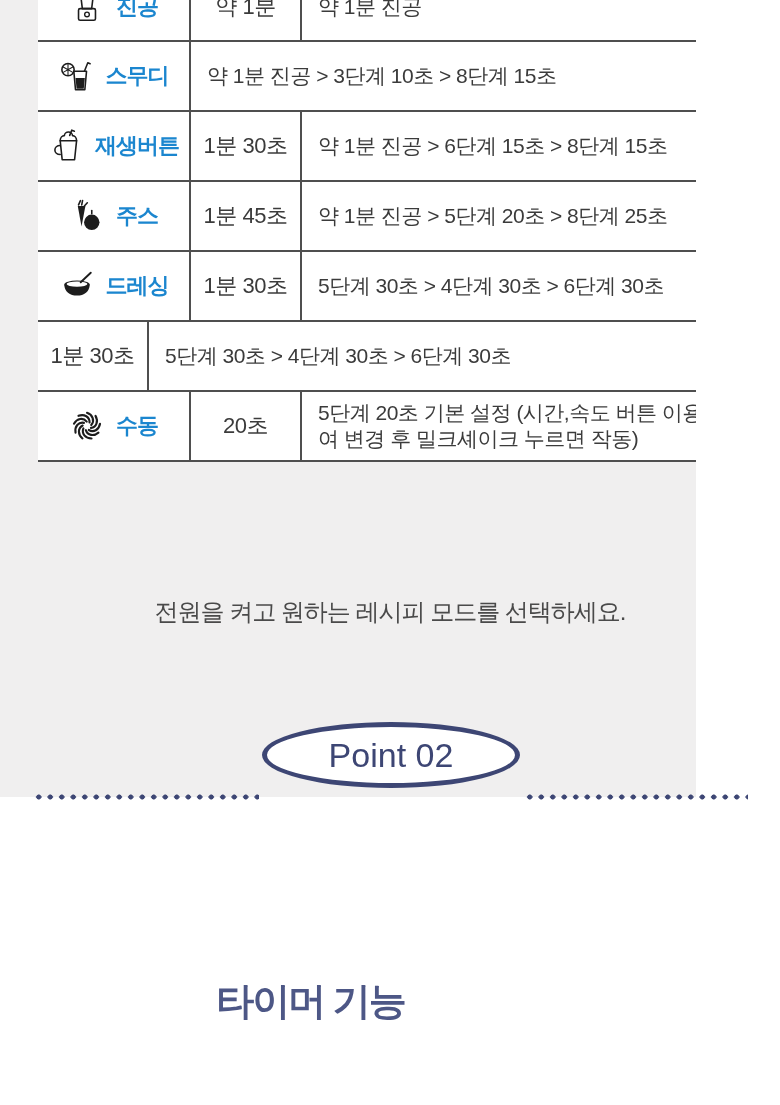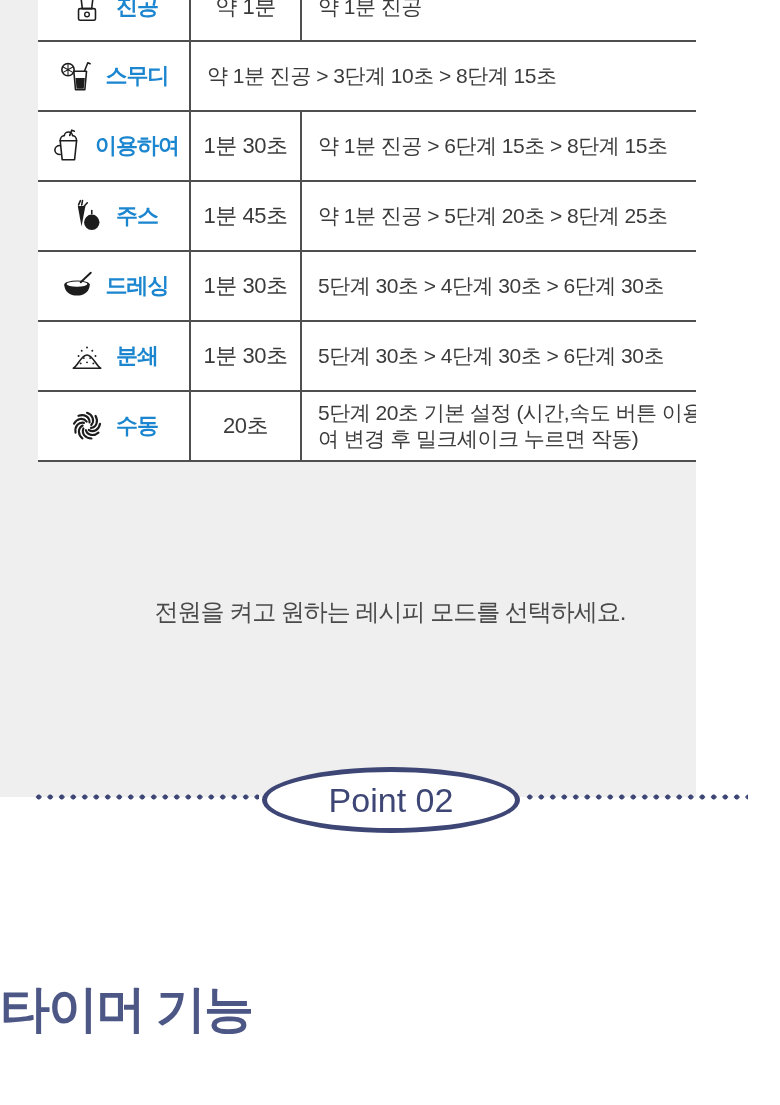--- a/index.html
+++ b/index.html
@@ -91,42 +91,43 @@
     background-image: radial-gradient(circle, #3d4674 2.4px, rgba(0,0,0,0) 2.7px);
     background-size: 11.5px 6px;
     background-repeat: repeat-x;
     background-position: 0 50%;
   }
   .dots-left  { left: 33px;  width: 226px; }
   .dots-right { left: 524px; width: 224px; }
   .point-badge {
     position: absolute;
     left: 262px;
-    top: 767px;
+    top: 722px;
     width: 258px;
     height: 66px;
     background: #ffffff;
     border: 5px solid #3d4674;
     border-radius: 50%;
     display: flex;
     align-items: center;
     justify-content: center;
   }
   .point-badge-label {
     font-size: 34px;
     font-weight: 500;
     color: #3d4674;
     letter-spacing: 0px;
   }
   
   .section-title {
     position: absolute;
     left: 0; top: 976px;
     width: 621px;
-    font-size: 50px;
+    text-align: center;
+    font-size: 38px;
     font-weight: bold;
     color: #4d5786;
     letter-spacing: -2px;
   }
 </style>
 </head>
 <body>
 
 <div class="page">
 
@@ -165,21 +166,21 @@
         <div class="t-row">
           <div class="cell cell-mode">
             <span class="mode-icon">
               <svg viewBox="0 0 34 34">
                 <path d="M11.5 12c0-3 2-4.8 4-4.8 0-2 1.8-3.4 3.8-3.4s3.8 1.4 3.8 3.4c2 0 3.9 1.8 3.9 4.8" stroke="#1d1d1d" fill="none" stroke-width="1.5" stroke-linecap="round" stroke-linejoin="round"></path>
                 <path d="M11.5 12h15.5l-1.9 18H13.4l-1.9-18z" stroke="#1d1d1d" fill="none" stroke-width="1.5" stroke-linecap="round" stroke-linejoin="round"></path>
                 <path d="M11.5 16.5c-3 0-5 1.8-5 4.2s2 4.3 5 4.3" stroke="#1d1d1d" fill="none" stroke-width="1.5" stroke-linecap="round" stroke-linejoin="round"></path>
                 <path d="M20.5 7l2-5 2.4 1" stroke="#1d1d1d" fill="none" stroke-width="1.5" stroke-linecap="round" stroke-linejoin="round"></path>
               </svg>
             </span>
-            <span class="mode-label">이용하여</span>
+            <span class="mode-label">재생버튼</span>
           </div>
           <div class="cell cell-time">1분 30초</div>
           <div class="cell cell-desc">약 1분 진공 &gt; 6단계 15초 &gt; 8단계 15초</div>
         </div>
         <div class="t-row">
           <div class="cell cell-mode">
             <span class="mode-icon">
               <svg viewBox="0 0 34 34">
                 <path d="M9 6.5l1.8-4M12 6.5l.8-4M14.5 7.5l2.8-3" stroke="#1d1d1d" fill="none" stroke-width="1.5" stroke-linecap="round" stroke-linejoin="round"></path>
                 <path d="M8.3 7.5h7.2L11.8 27z" fill="#1d1d1d"></path>
@@ -201,40 +202,20 @@
                 <ellipse cx="17" cy="15.2" rx="9.8" ry="2.5" fill="#ffffff"></ellipse>
                 <path d="M20.5 13.5L30 4.5" stroke="#1d1d1d" stroke-width="1.8" fill="none" stroke-linecap="round"></path>
               </svg>
             </span>
             <span class="mode-label">드레싱</span>
           </div>
           <div class="cell cell-time">1분 30초</div>
           <div class="cell cell-desc">5단계 30초 &gt; 4단계 30초 &gt; 6단계 30초</div>
         </div>
         <div class="t-row">
-          <div class="cell cell-mode">
-            <span class="mode-icon">
-              <svg viewBox="0 0 34 34">
-                <path d="M4 28.5h26c-4.5-2-7.5-12.5-13-12.5S8.5 26.5 4 28.5z" stroke="#1d1d1d" fill="none" stroke-width="1.5" stroke-linecap="round" stroke-linejoin="round"></path>
-                <g fill="#1d1d1d">
-                  <circle cx="17" cy="9" r=".9"></circle>
-                  <circle cx="12" cy="12" r=".9"></circle>
-                  <circle cx="22" cy="12" r=".9"></circle>
-                  <circle cx="9" cy="17" r=".9"></circle>
-                  <circle cx="25" cy="17" r=".9"></circle>
-                  <circle cx="14" cy="19" r=".9"></circle>
-                  <circle cx="20" cy="19" r=".9"></circle>
-                  <circle cx="17" cy="23" r=".9"></circle>
-                  <circle cx="11" cy="24" r=".9"></circle>
-                  <circle cx="23" cy="24" r=".9"></circle>
-                </g>
-              </svg>
-            </span>
-            <span class="mode-label">분쇄</span>
-          </div>
           <div class="cell cell-time">1분 30초</div>
           <div class="cell cell-desc">5단계 30초 &gt; 4단계 30초 &gt; 6단계 30초</div>
         </div>
         <div class="t-row">
           <div class="cell cell-mode">
             <span class="mode-icon">
               <svg viewBox="0 0 34 34">
                 <g stroke="#1d1d1d" stroke-width="2" fill="none" stroke-linecap="round">
                   <path d="M17 4.5 C22.5 6.5 24.5 12 21 16" transform="rotate(0 17 17)"></path>
                   <path d="M17 4.5 C22.5 6.5 24.5 12 21 16" transform="rotate(40 17 17)"></path>

